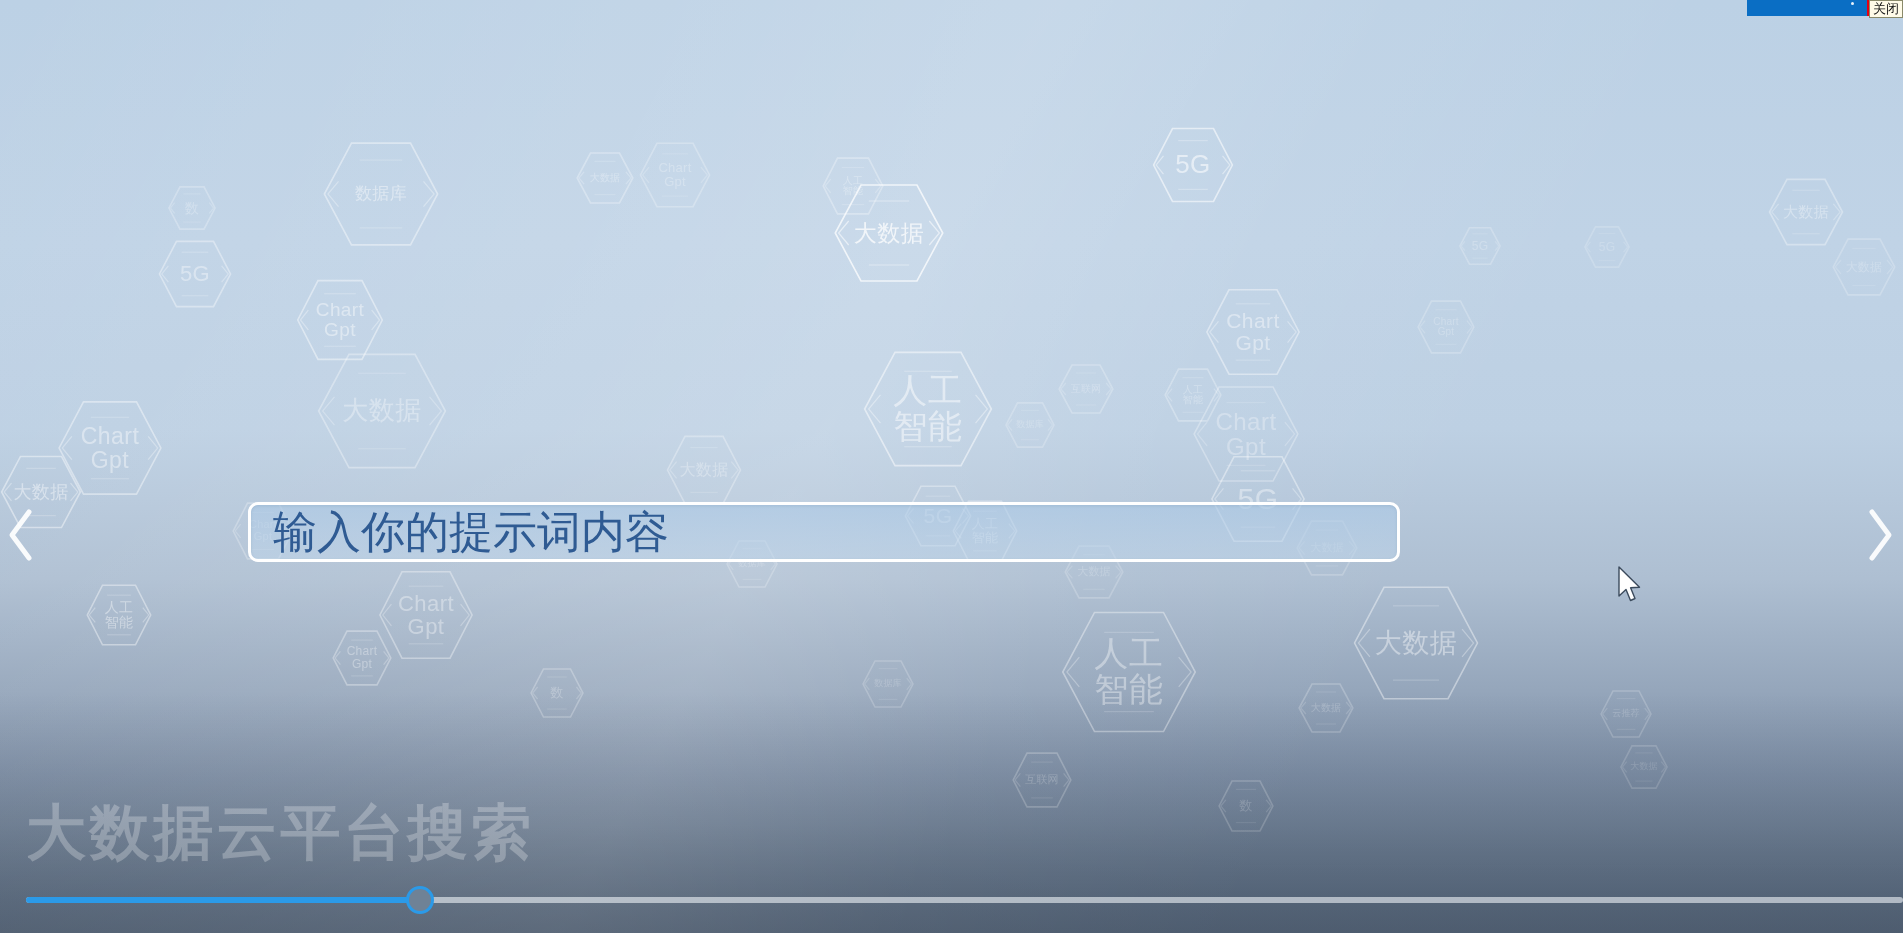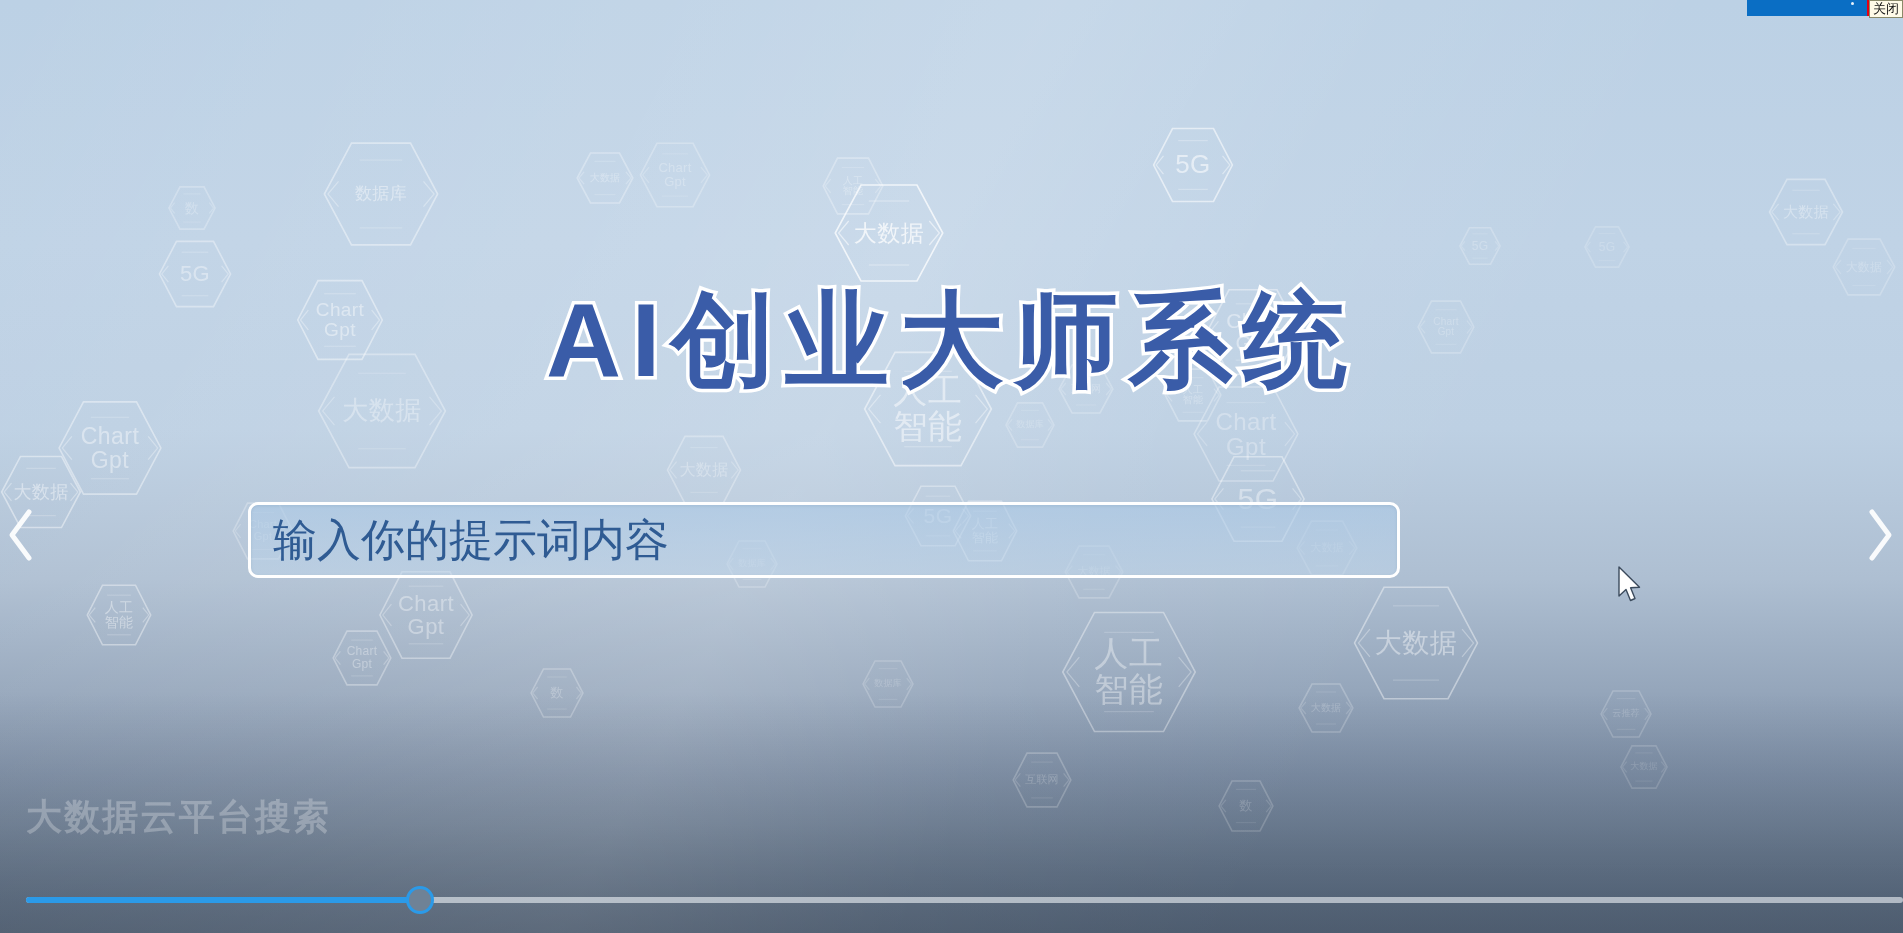--- a/index.html
+++ b/index.html
@@ -86,21 +86,21 @@
 
   #searchrow {
     position:absolute;
     top:502px; left:248px; right:0;
     height:80px;
   }
 
   #searchbox {
     position:absolute;
     left:0; top:0;
-    width:1152px; height:76px;
+    width:1152px; height:60px;
     border:3px solid #ffffff;
     border-radius:10px;
     background:linear-gradient(180deg, rgba(171,201,230,.62) 0%, rgba(182,208,233,.55) 55%, rgba(191,214,235,.50) 100%);
     box-shadow:0 1px 3px rgba(90,120,155,.18) inset;
     display:flex; align-items:center;
   }
   #searchinput {
     width:100%; height:100%;
     background:transparent;
     border:0; outline:0;
@@ -140,21 +140,21 @@
     display:flex; align-items:center; justify-content:center;
   }
   #navprev { left:-2px; }
   #navnext { right:0px; }
   .navarrow svg { display:block; }
 
   
   #watermark {
     position:absolute;
     left:26px; top:793px;
-    font-size:36px;
+    font-size:60px;
     font-weight:700;
     letter-spacing:.06em;
     color:rgba(255,255,255,.26);
     font-family:"Liberation Sans", sans-serif;
     white-space:nowrap;
     pointer-events:none;
   }
 
   
   #sliderzone {
@@ -768,21 +768,20 @@
           <span class="hexlabel" style="font-size: 12px;">大数据</span>
         </div>
       </div>
     </div>
 
   <div id="sheen"></div>
   <div id="bottomfade"></div>
 
   <div id="content">
 
-    <div id="title">AI创业大师系统</div>
 
     <div id="searchrow">
 
       <div id="searchbox">
         <input id="searchinput" type="text" placeholder="输入你的提示词内容" style="">
       </div>
 
     </div>
 
     <div id="navprev" class="navarrow">

